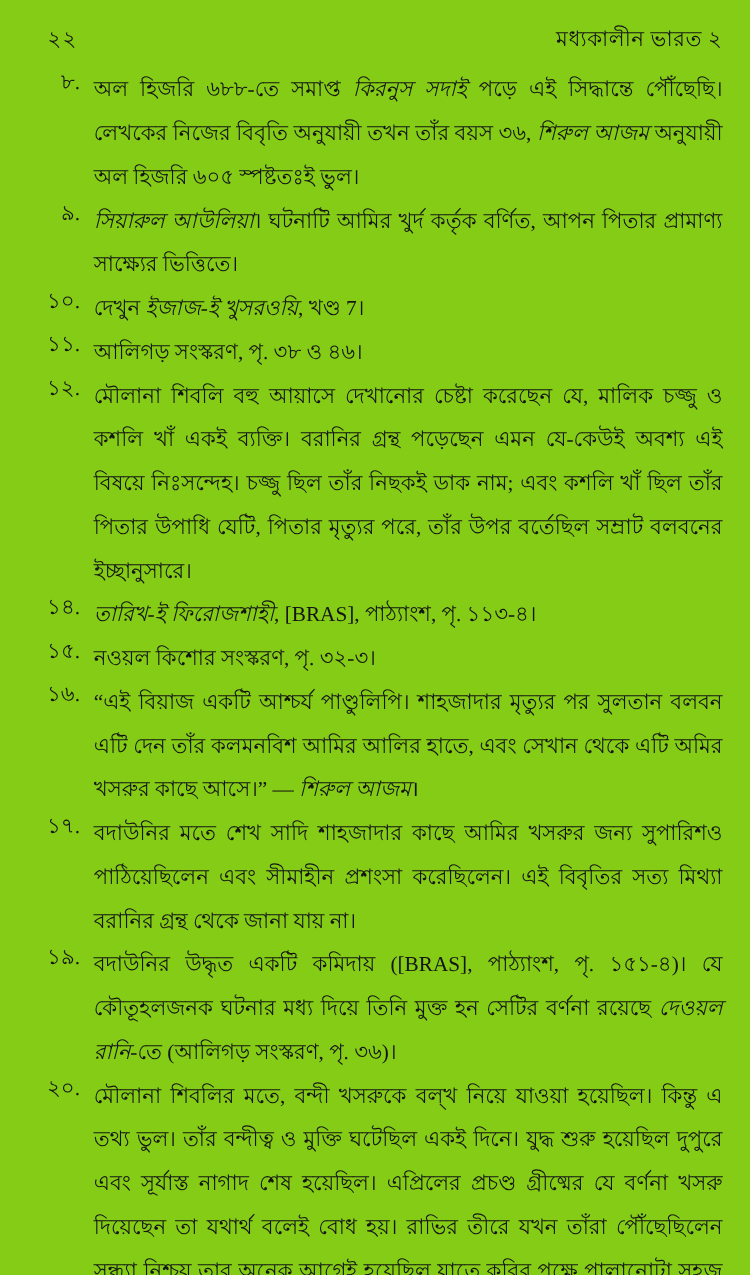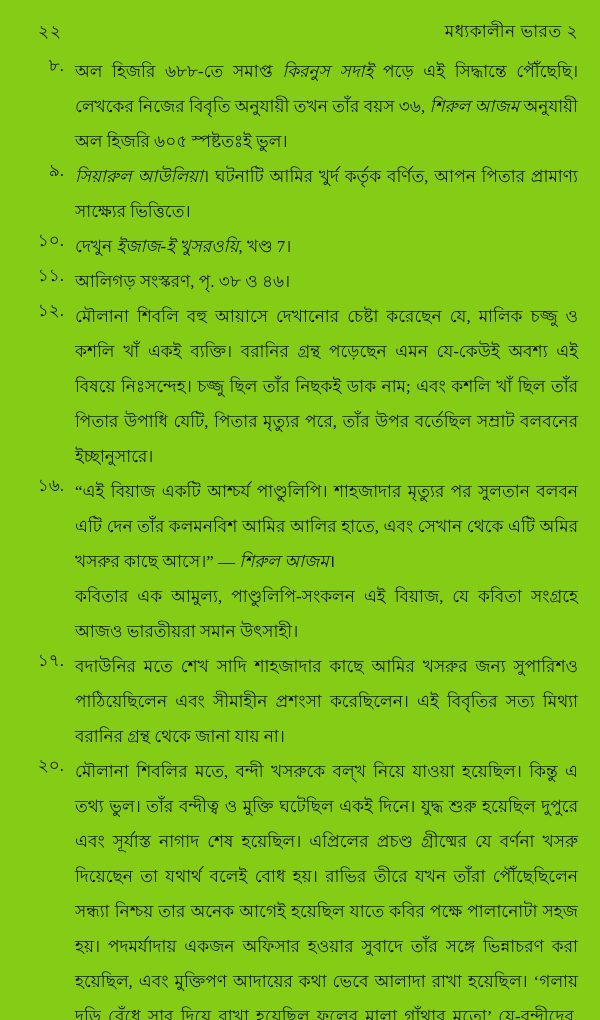--- a/index.html
+++ b/index.html
@@ -103,30 +103,47 @@
           <p><span>আলিগড় সংস্করণ, পৃ. ৩৮ ও ৪৬।</span></p>
         </div>
       </div>
       <div class="note">
         <div class="num">১২.</div>
         <div class="body">
           <p><span>মৌলানা শিবলি বহু আয়াসে দেখানোর চেষ্টা করেছেন যে, মালিক চজ্জু ও কশলি খাঁ একই ব্যক্তি। বরানির গ্রন্থ পড়েছেন এমন যে-কেউই অবশ্য এই বিষয়ে নিঃসন্দেহ। চজ্জু ছিল তাঁর নিছকই ডাক নাম; এবং কশলি খাঁ ছিল তাঁর পিতার উপাধি যেটি, পিতার মৃত্যুর পরে, তাঁর উপর বর্তেছিল সম্রাট বলবনের ইচ্ছানুসারে।</span></p>
         </div>
       </div>
       <div class="note">
+        <div class="num">১৪.</div>
+        <div class="body">
+          <p><span class="it">তারিখ-ই ফিরোজশাহী</span><span>, [BRAS], পাঠ্যাংশ, পৃ. ১১৩-৪।</span></p>
+        </div>
+      </div>
+      <div class="note">
+        <div class="num">১৫.</div>
+        <div class="body">
+          <p><span>নওয়ল কিশোর সংস্করণ, পৃ. ৩২-৩।</span></p>
+        </div>
+      </div>
+      <div class="note">
         <div class="num">১৬.</div>
         <div class="body">
           <p><span>“এই বিয়াজ একটি আশ্চর্য পাণ্ডুলিপি। শাহজাদার মৃত্যুর পর সুলতান বলবন এটি দেন তাঁর কলমনবিশ আমির আলির হাতে, এবং সেখান থেকে এটি অমির খসরুর কাছে আসে।” — </span><span class="it">শিরুল আজম</span><span>।</span></p>
-          <p><span>কবিতার এক আমুল্য, পাণ্ডুলিপি-সংকলন এই বিয়াজ, যে কবিতা সংগ্রহে আজও ভারতীয়রা সমান উৎসাহী।</span></p>
         </div>
       </div>
       <div class="note">
         <div class="num">১৭.</div>
         <div class="body">
           <p><span>বদাউনির মতে শেখ সাদি শাহজাদার কাছে আমির খসরুর জন্য সুপারিশও পাঠিয়েছিলেন এবং সীমাহীন প্রশংসা করেছিলেন। এই বিবৃতির সত্য মিথ্যা বরানির গ্রন্থ থেকে জানা যায় না।</span></p>
+        </div>
+      </div>
+      <div class="note">
+        <div class="num">১৯.</div>
+        <div class="body">
+          <p><span>বদাউনির উদ্ধৃত একটি কমিদায় ([BRAS], পাঠ্যাংশ, পৃ. ১৫১-৪)। যে কৌতূহলজনক ঘটনার মধ্য দিয়ে তিনি মুক্ত হন সেটির বর্ণনা রয়েছে </span><span class="it">দেওয়ল রানি</span><span>-তে (আলিগড় সংস্করণ, পৃ. ৩৬)।</span></p>
         </div>
       </div>
       <div class="note">
         <div class="num">২০.</div>
         <div class="body">
           <p><span>মৌলানা শিবলির মতে, বন্দী খসরুকে বল্‌খ নিয়ে যাওয়া হয়েছিল। কিন্তু এ তথ্য ভুল। তাঁর বন্দীত্ব ও মুক্তি ঘটেছিল একই দিনে। যুদ্ধ শুরু হয়েছিল দুপুরে এবং সূর্যাস্ত নাগাদ শেষ হয়েছিল। এপ্রিলের প্রচণ্ড গ্রীষ্মের যে বর্ণনা খসরু দিয়েছেন তা যথার্থ বলেই বোধ হয়। রাভির তীরে যখন তাঁরা পৌঁছেছিলেন সন্ধ্যা নিশ্চয় তার অনেক আগেই হয়েছিল যাতে কবির পক্ষে পালানোটা সহজ হয়। পদমর্যাদায় একজন অফিসার হওয়ার সুবাদে তাঁর সঙ্গে ভিন্নাচরণ করা হয়েছিল, এবং মুক্তিপণ আদায়ের কথা ভেবে আলাদা রাখা হয়েছিল। ‘গলায় দড়ি বেঁধে সার দিয়ে রাখা হয়েছিল ফুলের মালা গাঁথার মতো’ যে-বন্দীদের, সেই দলে তিনি ছিলেন না।</span></p>
         </div>
       </div>
       <div class="note">
         <div class="num">২২.</div>

